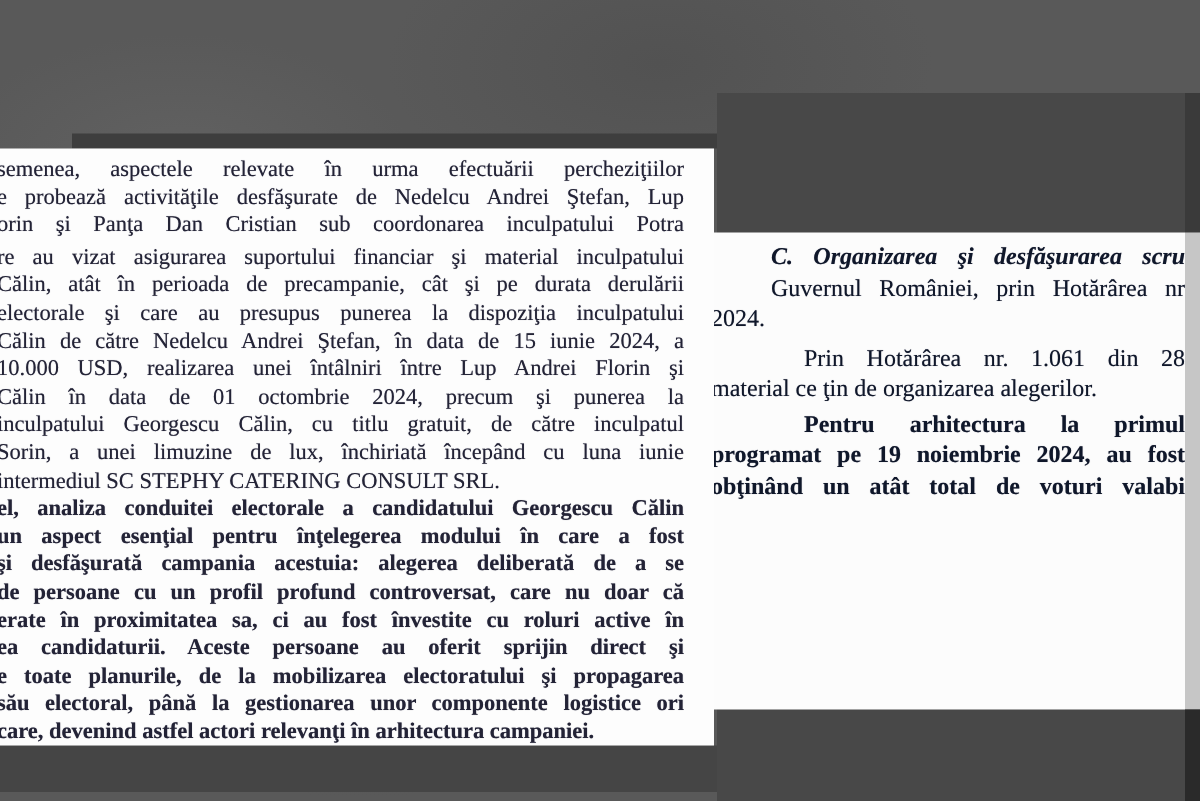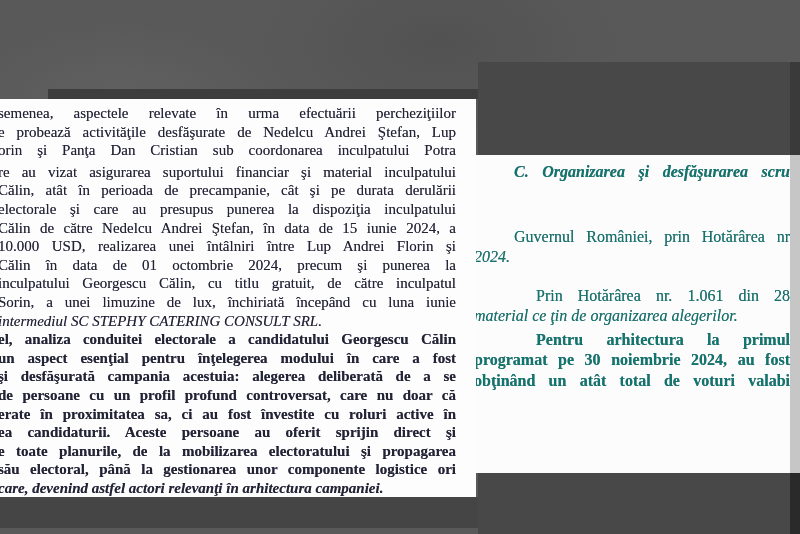--- a/index.html
+++ b/index.html
@@ -41,46 +41,46 @@
   #bottom-band { left: 0; top: 497px; width: 478px; height: 31px; background: #454545; z-index: 1; }
 
   
   .ln {
     white-space: nowrap; overflow: hidden;
     text-align: justify; text-align-last: justify;
     color: #232336;
     text-shadow: 0 0 0.5px rgba(30,30,55,0.55);
   }
   #left-text .ln { font-size: 15px; line-height: 18.6px; }
-  #right-page .ln { font-size: 16px; line-height: 20.5px; color: #0f766e; }
-  .last { text-align-last: left; font-style: italic; }
+  #right-page .ln { font-size: 16px; line-height: 20.5px; color: #0f172a; }
+  .last { text-align-last: left; }
   .bold { font-weight: 700; }
   .hd   { font-weight: 700; font-style: italic; text-indent: 40px; }
-  .ind1 { text-indent: 40px; margin-top: 44px; }
+  .ind1 { text-indent: 40px; }
   .ind2 { text-indent: 62px; }
   .gap1 { margin-top: 3px; }
-  .gap2 { margin-top: 18px; }
+  .gap2 { margin-top: 6px; }
 </style>
 </head>
 <body>
 
 <div id="left-top-shadow" class="abs"></div>
 
 <div id="right-shot" class="abs">
   <div id="right-edge-top" class="abs"></div>
   <div id="right-edge-mid" class="abs"></div>
   <div id="right-edge-bottom" class="abs"></div>
   <div id="right-page" class="abs">
     <div class="ln hd">C.  Organizarea şi desfăşurarea scru</div>
     <div class="ln ind1">Guvernul României, prin Hotărârea nr</div>
     <div class="ln last">2024.</div>
     <div class="ln ind2 gap2">Prin Hotărârea nr. 1.061 din 28</div>
     <div class="ln last">material ce ţin de organizarea alegerilor.</div>
     <div class="ln bold ind2 gap1">Pentru arhitectura la primul</div>
-    <div class="ln bold">programat pe 30 noiembrie 2024, au fost</div>
+    <div class="ln bold">programat pe 19 noiembrie 2024, au fost</div>
     <div class="ln bold">obţinând un atât total de voturi valabi</div>
   </div>
 </div>
 
 <div id="left-doc" class="abs">
   <div id="left-text">
     <div class="ln">semenea, aspectele relevate în urma efectuării percheziţiilor</div>
     <div class="ln">e probează activităţile desfăşurate de Nedelcu Andrei Ştefan, Lup</div>
     <div class="ln">orin şi Panţa Dan Cristian sub coordonarea inculpatului Potra</div>
     <div class="ln gap1">re au vizat asigurarea suportului financiar şi material inculpatului</div>

